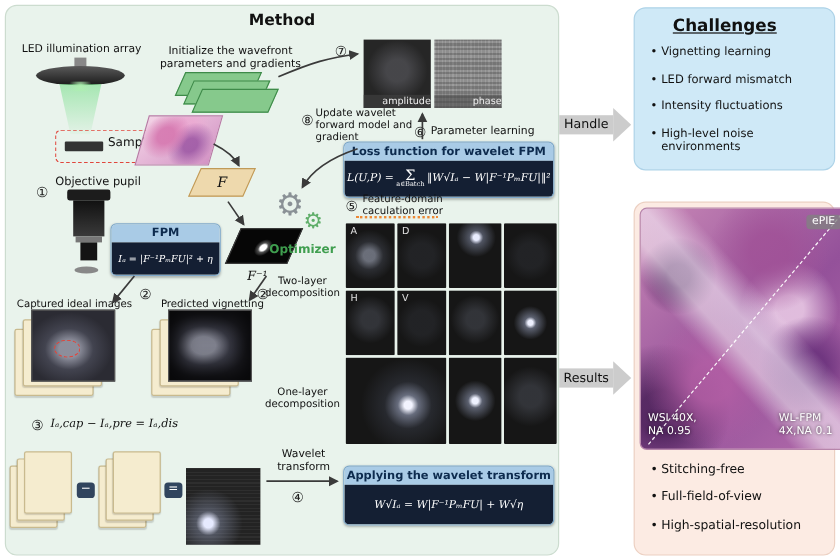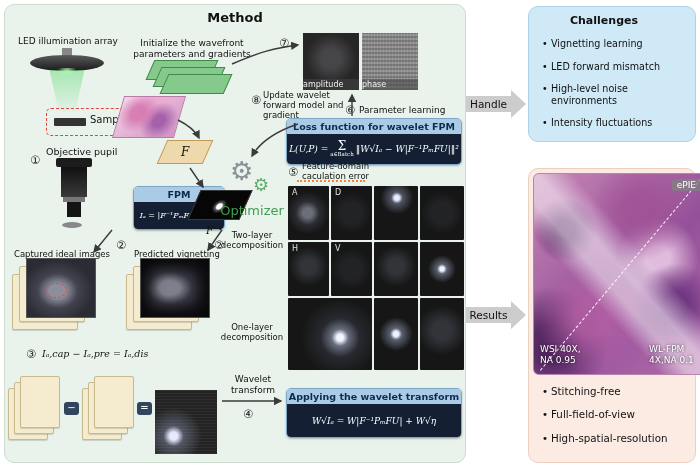--- a/index.html
+++ b/index.html
@@ -35,21 +35,21 @@
   .card { position:absolute; background:#f5eccf; border:1px solid #c9ba8e; border-radius:2px; box-shadow:0 1px 1px rgba(0,0,0,.15); }
   .capimg { position:absolute; background:radial-gradient(ellipse at 45% 55%, rgba(205,208,225,.6) 0 16%, rgba(120,124,145,.3) 38%, transparent 68%), #2b2b33; border:1px solid #555; }
   .preimg { position:absolute; background:radial-gradient(ellipse at 42% 50%, rgba(200,203,220,.55) 0 18%, rgba(110,114,135,.28) 40%, transparent 65%), #24242b; box-shadow:inset 0 0 16px 8px rgba(0,0,0,.8); border:1px solid #555; }
   .redellipse { position:absolute; border:1.2px dashed var(--accent_red,#e0463c); border-radius:50%; }
 
   .badge { position:absolute; background:#31455e; color:#fff; font-size:10px; line-height:12px; text-align:center; border-radius:3px; }
 
   .amp { position:absolute; background:radial-gradient(circle at 50% 45%, rgba(130,130,140,.35) 0 22%, transparent 60%), #262626; }
   .pha { position:absolute; background:repeating-linear-gradient(0deg, rgba(0,0,0,.18) 0 2px, transparent 2px 4px),
                                         repeating-linear-gradient(90deg, rgba(255,255,255,.12) 0 1px, transparent 1px 3px), #8f8f8f; }
-  .imglbl { position:absolute; left:0; bottom:0; width:100%; text-align:left; font-size:8px; color:#f0f0f0; background:rgba(70,70,70,.55); padding:1px 0; }
+  .imglbl { position:absolute; left:0; bottom:0; width:100%; text-align:right; font-size:8px; color:#f0f0f0; background:rgba(70,70,70,.55); padding:1px 0; }
   .dnoise { position:absolute; background:radial-gradient(circle at 30% 72%, #e6eaff 0 6%, rgba(150,160,190,.4) 16%, transparent 45%),
             repeating-linear-gradient(0deg, rgba(255,255,255,.05) 0 1px, transparent 1px 3px), #232323; }
 
   .grid { position:absolute; left:288px; top:186px; display:grid; grid-template-columns:41px 41px 44px 44px; grid-template-rows:54px 54px 72px; gap:2px; }
   .cell { background:#161616; position:relative; border-radius:1px; }
   .lit   { background-image:radial-gradient(circle at 48% 50%, rgba(190,198,220,.5) 0 14%, rgba(120,128,150,.22) 34%, transparent 62%); }
   .dimc  { background-image:radial-gradient(circle at 50% 50%, rgba(120,128,150,.12) 0 30%, transparent 60%); }
   .faint { background-image:radial-gradient(circle at 50% 45%, rgba(150,158,180,.22) 0 20%, transparent 55%); }
   .spot-top { background-image:radial-gradient(circle at 52% 22%, #e8ecff 0 5%, rgba(150,160,190,.45) 12%, transparent 34%); }
   .spot-mid { background-image:radial-gradient(circle at 50% 50%, #eef1ff 0 6%, rgba(160,170,200,.5) 14%, transparent 40%); }
@@ -178,21 +178,21 @@
   <div class="lbl" style="left:46px;top:146px;font-size:9.5px;">Objective pupil</div>
   <div class="abs" style="left:56px;top:158px;width:36px;height:9px;background:#1c1c1c;border-radius:2px;"></div>
   <div class="abs" style="left:61px;top:167px;width:26px;height:30px;background:linear-gradient(#111,#3a3a3a);"></div>
   <div class="abs" style="left:63px;top:197px;width:22px;height:5px;background:#777;"></div>
   <div class="abs" style="left:67px;top:202px;width:14px;height:15px;background:#141414;"></div>
   <div class="abs" style="left:62px;top:222px;width:20px;height:6px;border-radius:50%;background:#888;"></div>
 
   <div class="para fplane" style="left:162px;top:140px;width:46px;height:24px;">
       <span style="transform:skewX(24deg);">F</span>
     </div>
-  <div class="eqbox" style="left:92px;top:186px;width:92px;height:44px;margin-left:41px;">
+  <div class="eqbox" style="left:92px;top:186px;width:92px;height:44px;">
     <div class="hd">FPM</div>
     <div class="bd" style="font-size:8px;">Iₐ = |F⁻¹PₘFU|² + η</div>
   </div>
   <div class="para pupil" style="left:194px;top:190px;width:52px;height:30px;"></div>
   <div class="eq-inline" style="left:206px;top:224px;font-size:10.5px;">F⁻¹</div>
 
   <div class="step" style="left:116px;top:238px;">②</div>
   <div class="step" style="left:214px;top:238px;">②</div>
 
   <div class="lbl ctr" style="left:10px;top:249px;width:104px;font-size:8.5px;">Captured ideal images</div>
@@ -229,21 +229,21 @@
 
   <div class="lbl ctr" style="left:222px;top:374px;width:62px;">Wavelet transform</div>
   <div class="step" style="left:243px;top:407px;">④</div>
   <div class="eqbox" style="left:286px;top:388px;width:176px;height:50px;">
     <div class="hd">Applying the wavelet transform</div>
     <div class="bd">W√Iₐ = W|F⁻¹PₘFU| + W√η</div>
   </div>
 
   <span class="gear" style="left:230px;top:158px;font-size:26px;color:#8a9196;">⚙</span>
   <span class="gear" style="left:253px;top:176px;font-size:18px;color:#5fae69;">⚙</span>
-  <div class="lbl ctr" style="left:220px;top:203px;width:64px;font-size:13px;font-weight:normal;color:var(--optimizer_green,#3f9e4f);">Optimizer</div>
+  <div class="lbl ctr" style="left:220px;top:203px;width:64px;font-size:10px;font-weight:bold;color:var(--optimizer_green,#3f9e4f);">Optimizer</div>
 
   <svg class="abs" style="left:0;top:0;width:700px;height:467px;pointer-events:none;" viewBox="0 0 700 467">
     <defs>
       <marker id="ah" markerWidth="7" markerHeight="7" refX="5" refY="3" orient="auto">
         <path d="M0,0 L6,3 L0,6 z" fill="#3a3a3a"></path>
       </marker>
     </defs>
     <g stroke="#3a3a3a" stroke-width="1.4" fill="none">
       <path d="M178 120 C 190 126 196 132 199 138" marker-end="url(#ah)"></path>
       <path d="M190 168 L 203 187" marker-end="url(#ah)"></path>
@@ -260,26 +260,26 @@
     <div class="bar"></div>
       <div class="tri"></div>
     <div class="albl">Handle</div>
   </div>
   <div class="barrow" style="left:466px;top:301px;">
     <div class="bar"></div>
       <div class="tri"></div>
     <div class="albl">Results</div>
   </div>
 
-  <div class="panel-title" style="left:528px;top:14px;width:152px;font-size:11px;">Challenges</div>
+  <div class="panel-title" style="left:528px;top:14px;width:152px;font-size:14px;text-decoration:underline;">Challenges</div>
   <ul class="blist ch-list" style="left:542px;top:38px;width:150px;">
     <li>Vignetting learning</li>
     <li>LED forward mismatch</li>
+    <li>Intensity fluctuations</li>
     <li>High-level noise environments</li>
-    <li>Intensity fluctuations</li>
   </ul>
 
   <div class="histo" style="left:533px;top:173px;width:174px;height:202px;">
     <div class="diagdash" style="left:6px;top:196px;"></div>
     <div class="epie">ePIE</div>
     <div class="wtag" style="left:6px;bottom:8px;width:54px;">WSI 40X, NA 0.95</div>
     <div class="wtag" style="right:5px;bottom:8px;width:52px;">WL-FPM 4X,NA 0.1</div>
   </div>
   <ul class="blist rs-list" style="left:542px;top:385px;width:150px;">
     <li>Stitching-free</li>

